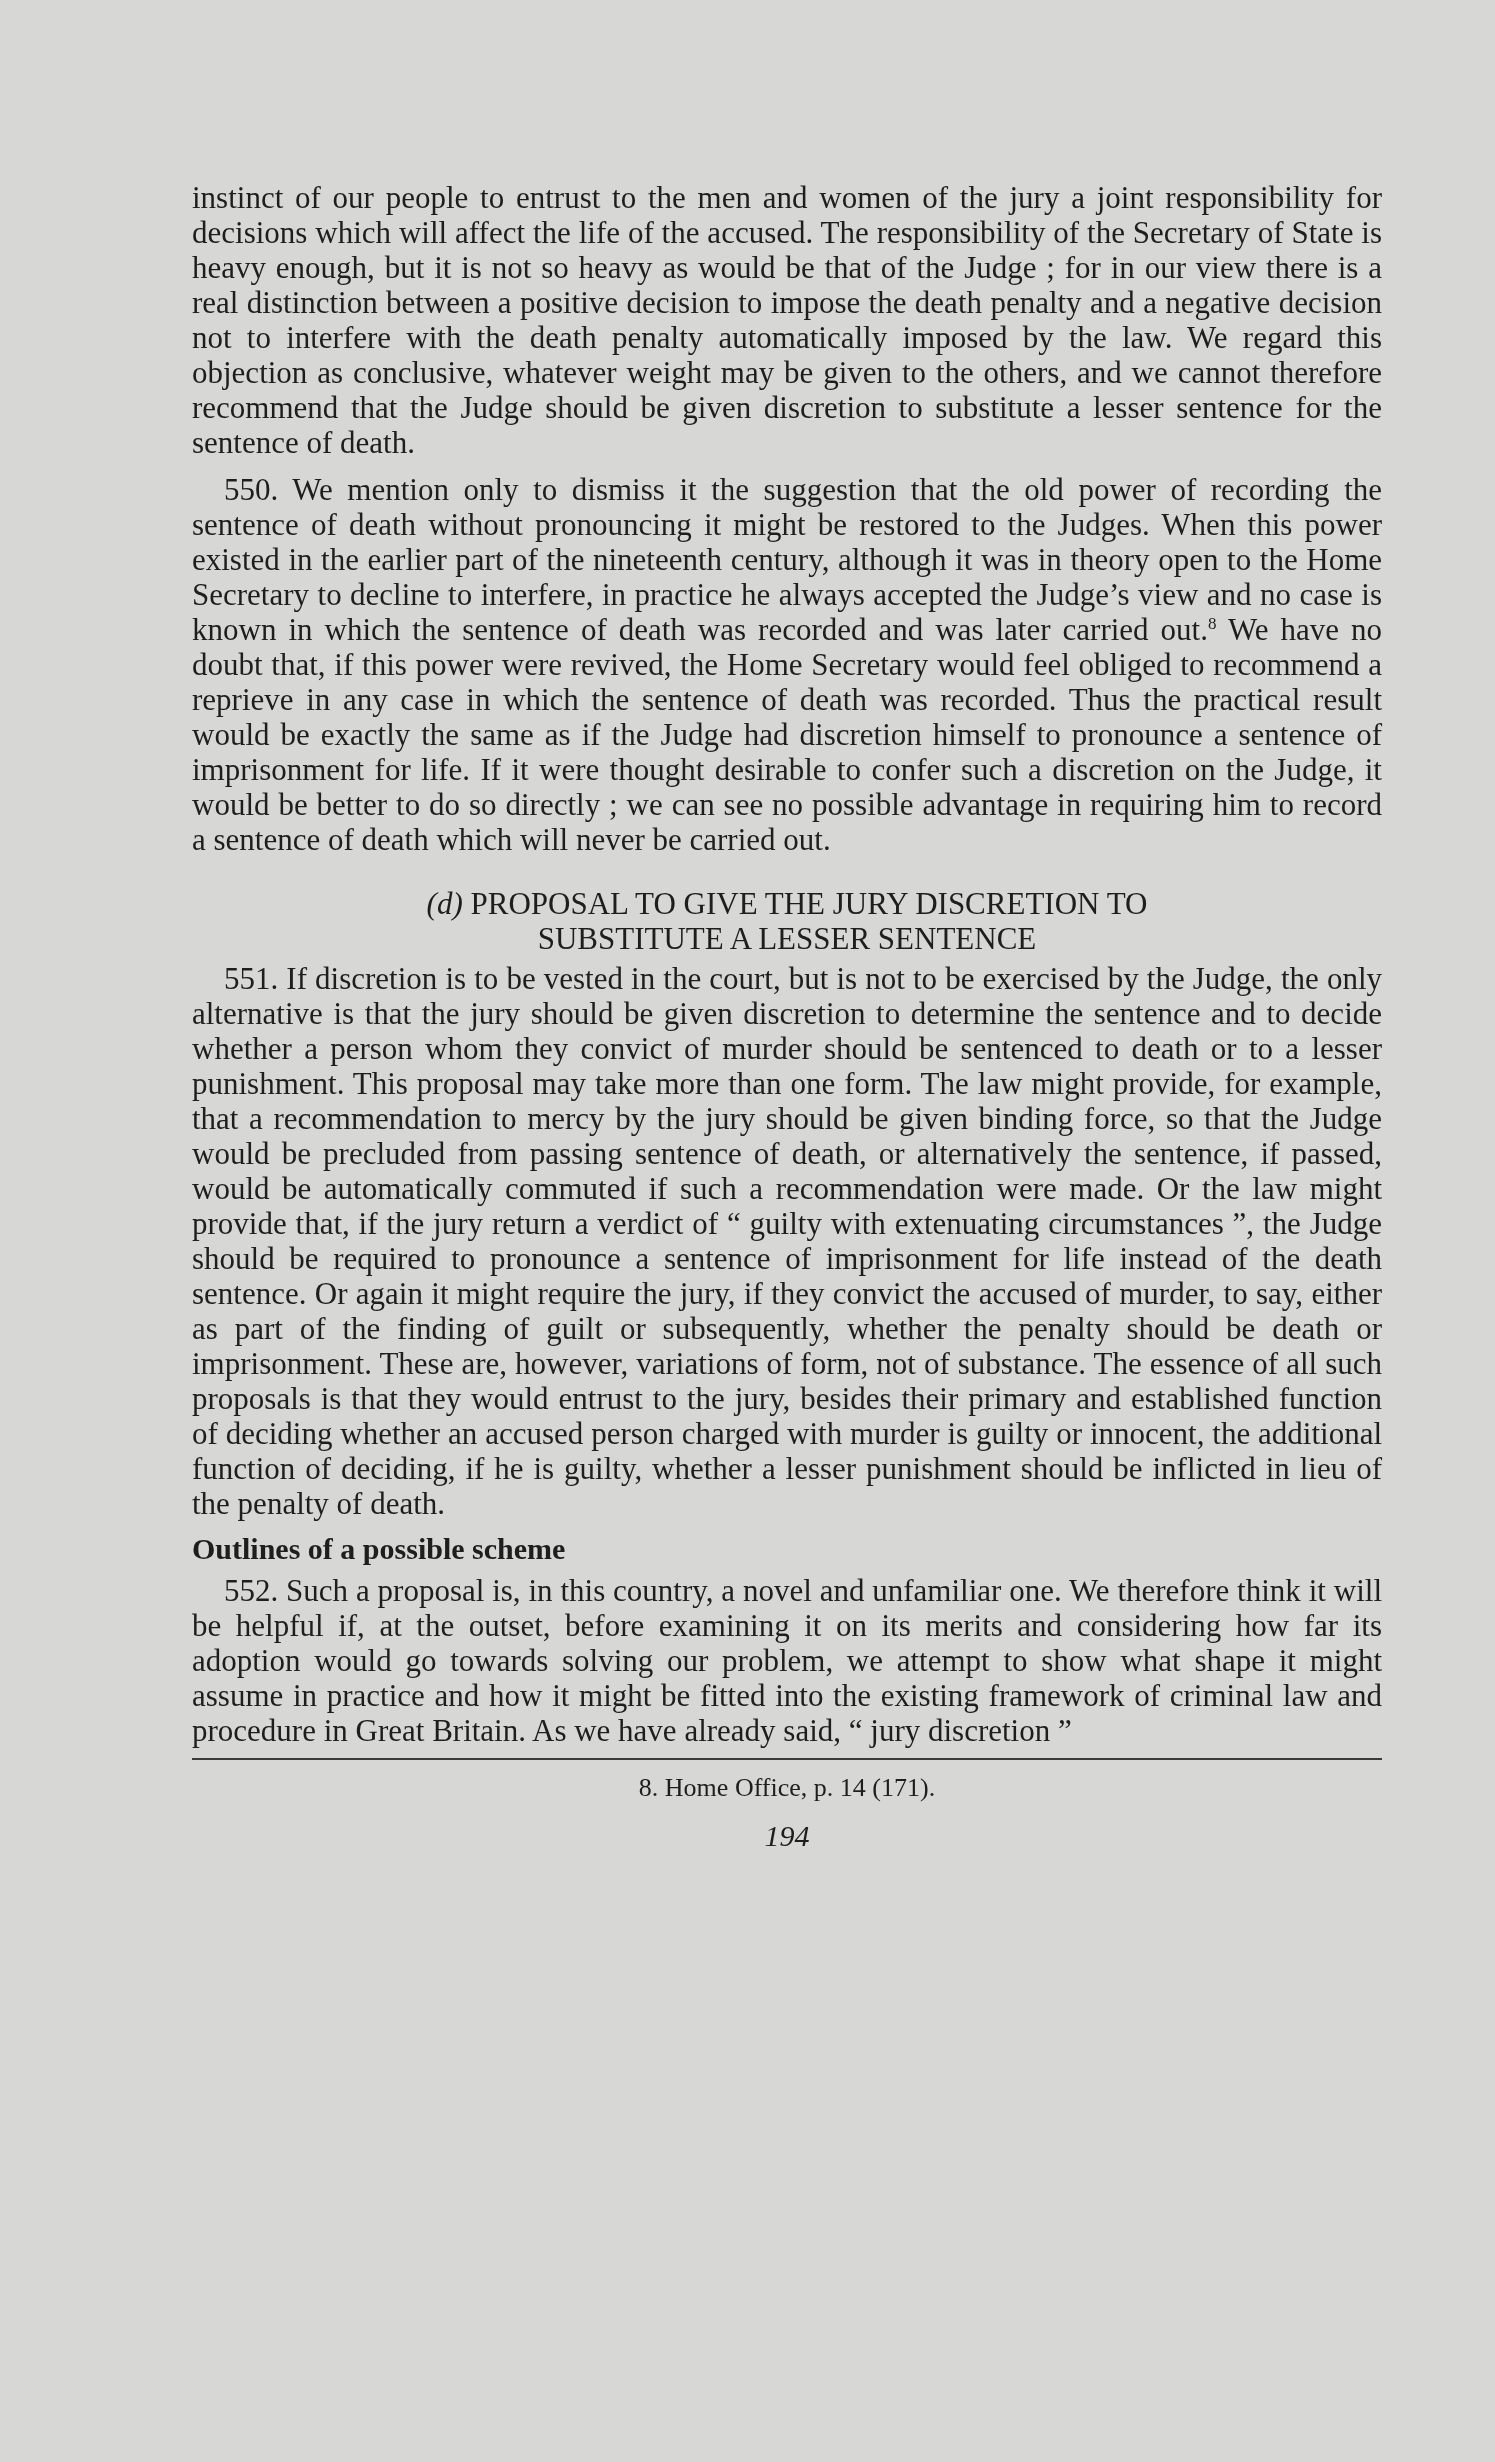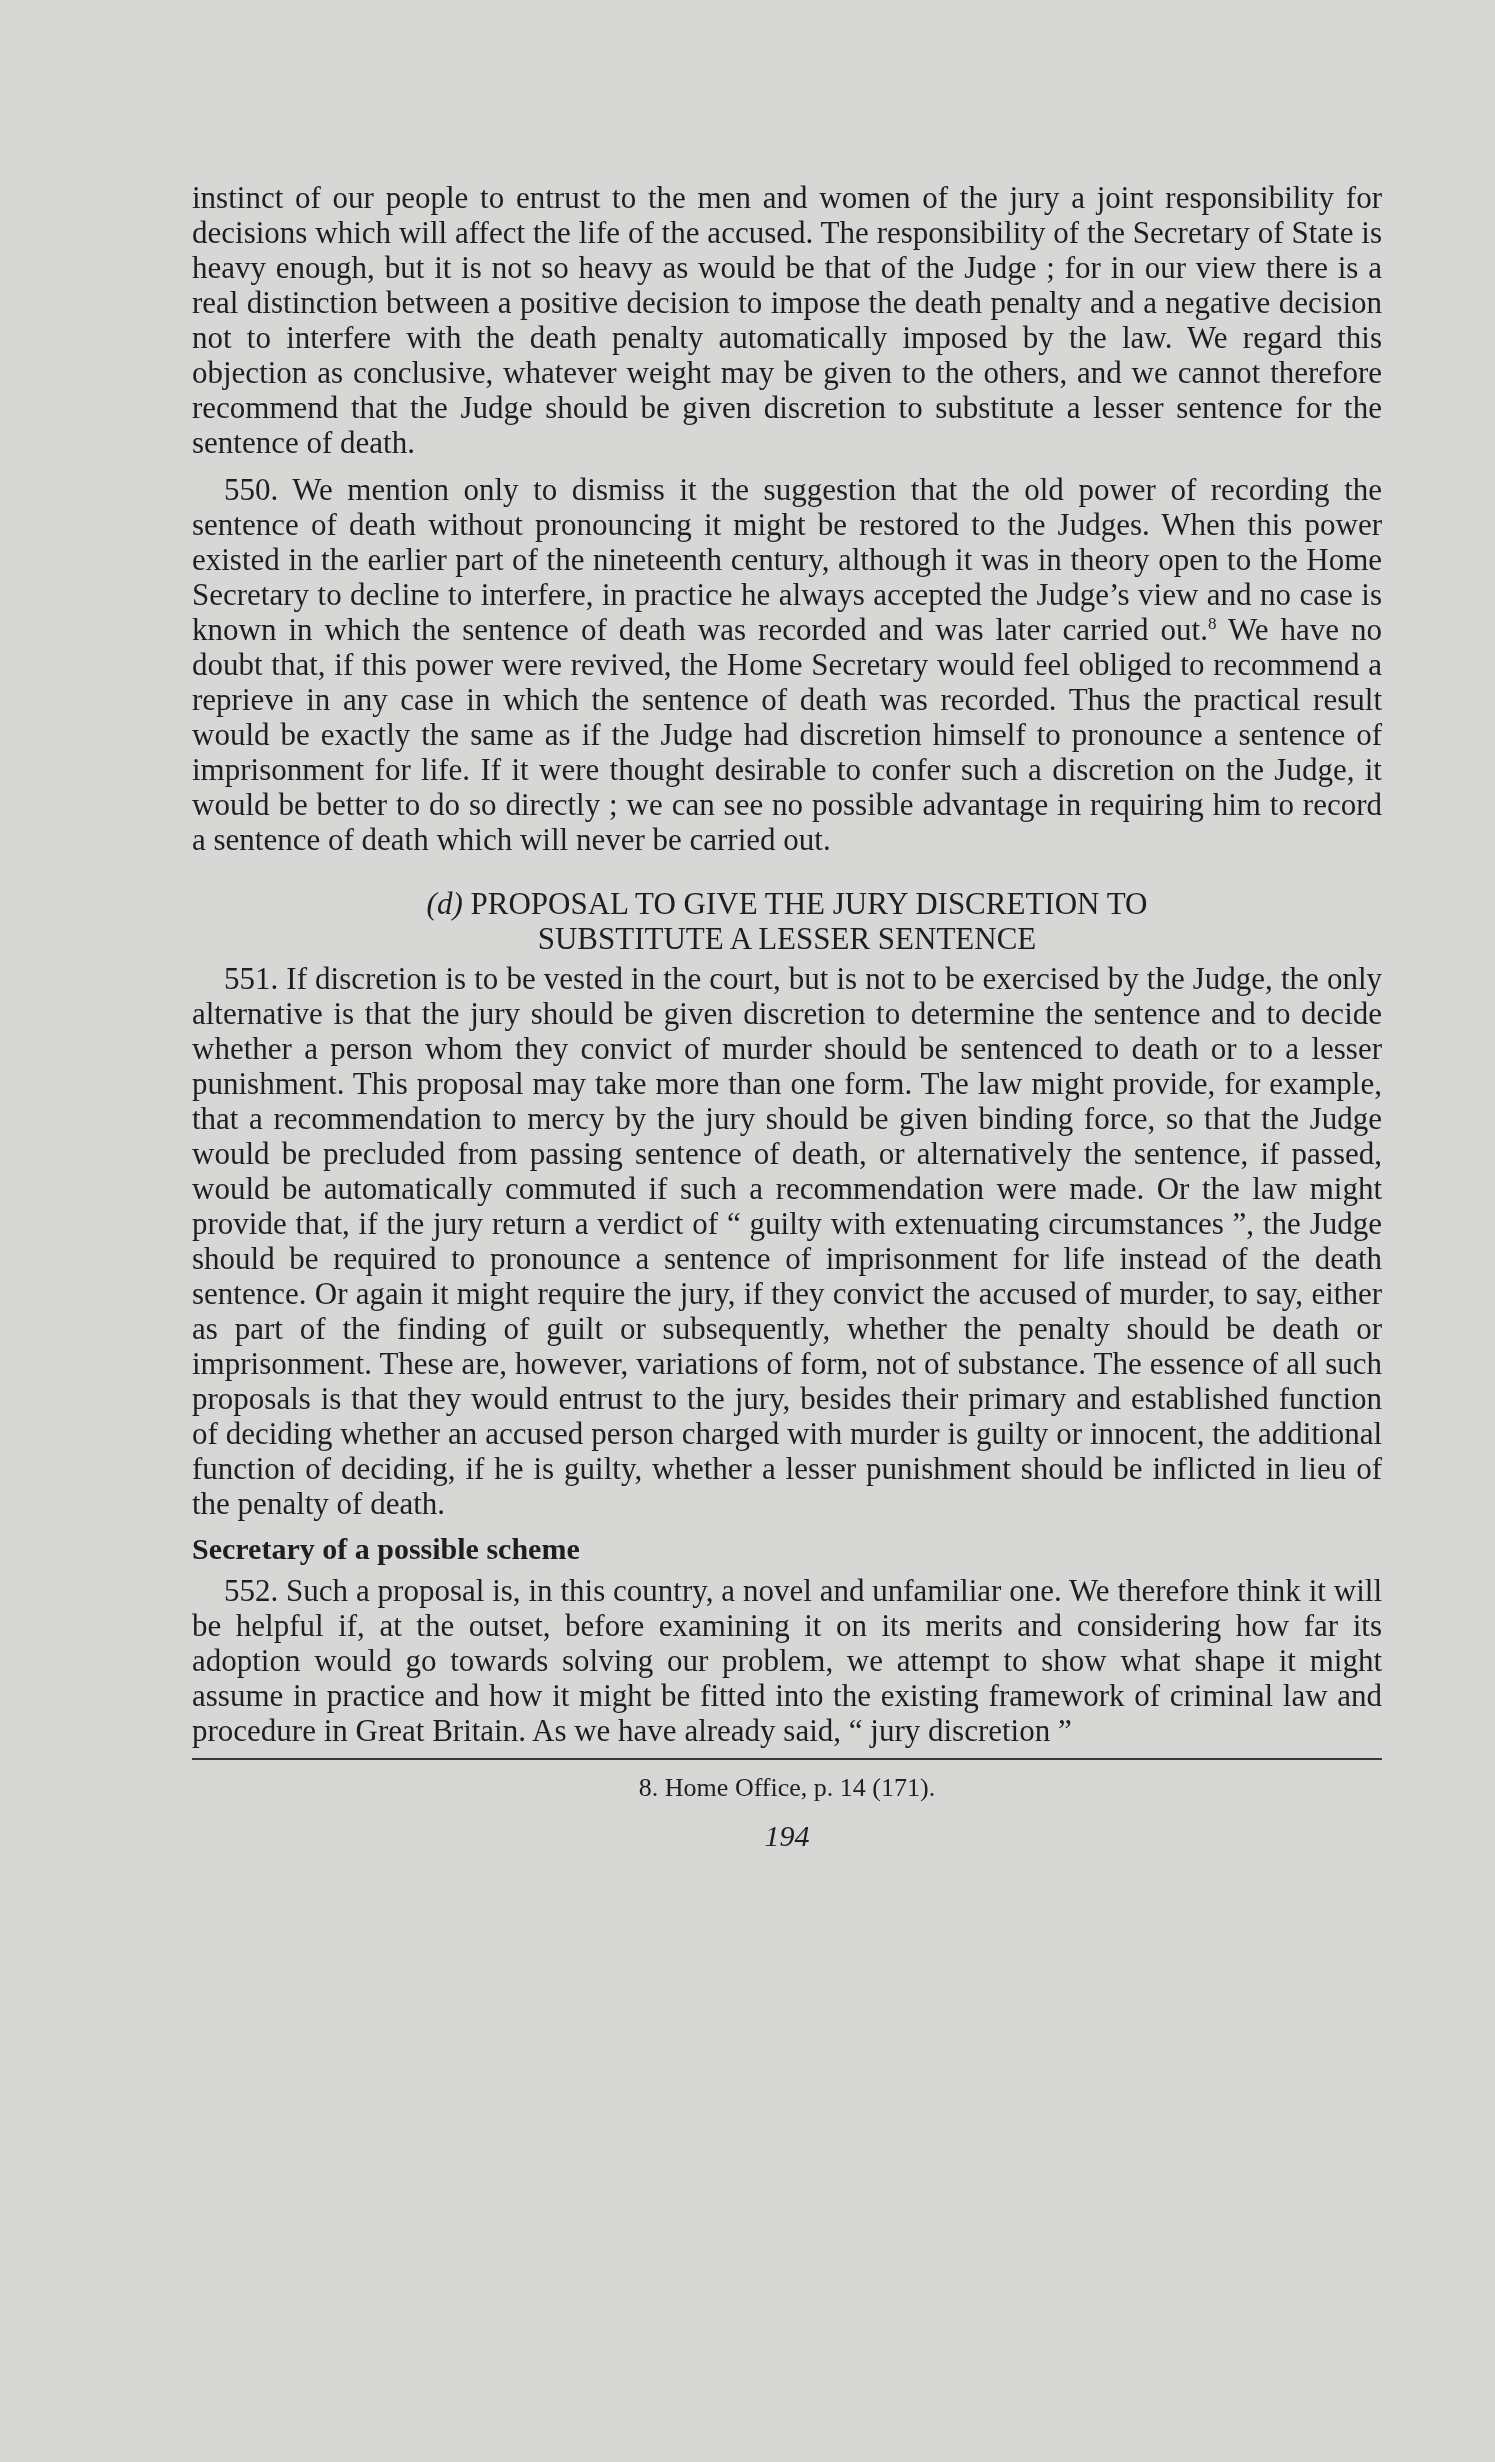--- a/index.html
+++ b/index.html
@@ -95,21 +95,21 @@
     <span class="label">(d)</span><span> PROPOSAL TO GIVE THE JURY DISCRETION TO</span><br>
     <span>SUBSTITUTE A LESSER SENTENCE</span>
   </h2>
 
   <div class="gap-small" style="height:5px"></div>
 
   <p class="para indent">551. If discretion is to be vested in the court, but is not to be exercised by the Judge, the only alternative is that the jury should be given discretion to determine the sentence and to decide whether a person whom they convict of murder should be sentenced to death or to a lesser punishment.  This proposal may take more than one form.  The law might provide, for example, that a recommendation to mercy by the jury should be given binding force, so that the Judge would be precluded from passing sentence of death, or alternatively the sentence, if passed, would be automatically commuted if such a recommendation were made.  Or the law might provide that, if the jury return a verdict of “ guilty with extenuating circumstances ”, the Judge should be required to pronounce a sentence of imprisonment for life instead of the death sentence.  Or again it might require the jury, if they convict the accused of murder, to say, either as part of the finding of guilt or subsequently, whether the penalty should be death or imprisonment. These are, however, variations of form, not of substance.  The essence of all such proposals is that they would entrust to the jury, besides their primary and established function of deciding whether an accused person charged with murder is guilty or innocent, the additional function of deciding, if he is guilty, whether a lesser punishment should be inflicted in lieu of the penalty of death.</p>
 
   <div class="gap-small" style="height:10px"></div>
 
-  <h3 class="subheading">Secretary of a possible scheme</h3>
+  <h3 class="subheading">Outlines of a possible scheme</h3>
 
   <div class="gap-small" style="height:6.8px"></div>
 
   <p class="para indent">552. Such a proposal is, in this country, a novel and unfamiliar one.  We therefore think it will be helpful if, at the outset, before examining it on its merits and considering how far its adoption would go towards solving our problem, we attempt to show what shape it might assume in practice and how it might be fitted into the existing framework of criminal law and procedure in Great Britain.  As we have already said, “ jury discretion ”</p>
 
   <div class="rule"></div>
 
   <p class="footnote">8. Home Office, p. 14 (171).</p>
 
   <p class="page-number">194</p>

